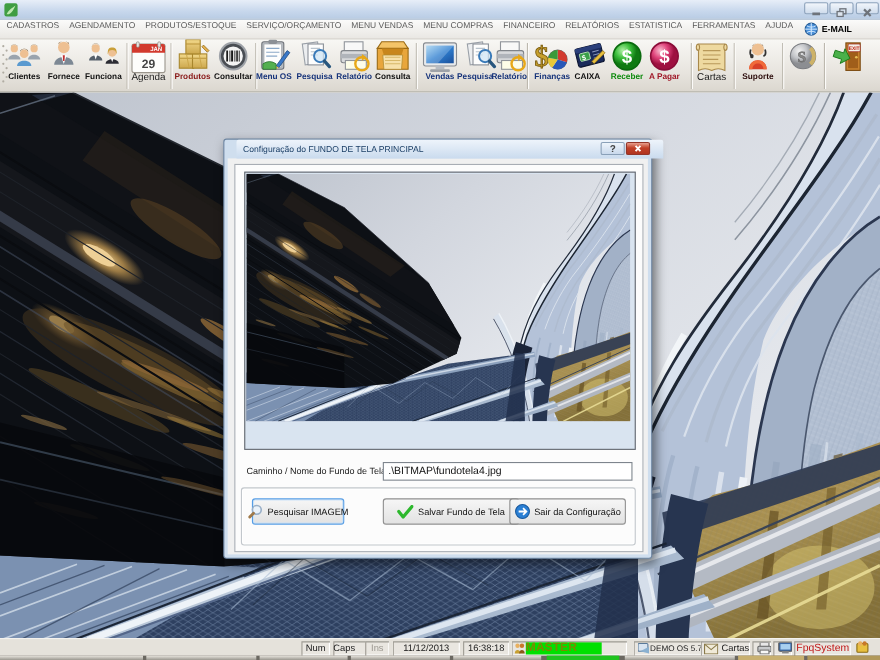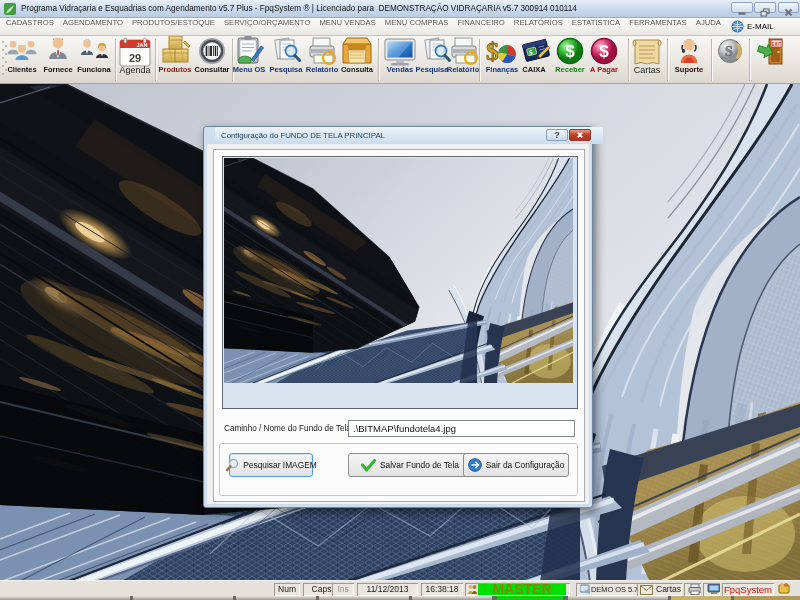--- a/index.html
+++ b/index.html
@@ -217,21 +217,20 @@
 </g>
 </defs>
 <use href="#ph"></use>
 </svg>
 
 <div id="titlebar" class="abs">
  <svg class="abs" style="left:3px;top:2px" width="14" height="14" viewBox="0 0 14 14">
   <rect x="1" y="1" width="12" height="12" rx="2" fill="#3f9d42"></rect>
   <path d="M3 11 C5 7 7 6 11 3 C9 8 7 10 5 11 Z" fill="#bfe8b0"></path>
  </svg>
- <div class="tt">Programa Vidraçaria e Esquadrias com Agendamento v5.7 Plus - FpqSystem ® | Licenciado para&nbsp; <b style="font-weight:normal">DEMONSTRAÇÃO VIDRAÇARIA v5.7 300914 010114</b></div>
  <div class="wbtn" style="left:731px;width:22px;height:11px"><svg width="20" height="9" viewBox="0 0 20 9">
         <path d="M6.5 5.5 H13.5" stroke="#6e737a" stroke-width="2.5"></path>
       </svg></div>
  <div class="wbtn" style="left:754px;width:22px;height:11px"><svg width="20" height="9" viewBox="0 0 20 9">
         <rect x="8.5" y="1" width="5.5" height="4.5" fill="none" stroke="#6e737a" stroke-width="1.2"></rect>
         <rect x="6" y="3.5" width="5.5" height="4.5" fill="#dce4ee" stroke="#6e737a" stroke-width="1.2"></rect>
       </svg></div>
  <div class="wbtn" style="left:778px;width:21px;height:11px"><svg width="19" height="9" viewBox="0 0 19 9">
         <path d="M6.5 1.5 L12.5 7.5 M12.5 1.5 L6.5 7.5" stroke="#6e737a" stroke-width="2"></path>
       </svg></div>
@@ -242,21 +241,21 @@
     <span>AGENDAMENTO</span>
     <span>PRODUTOS/ESTOQUE</span>
     <span>SERVIÇO/ORÇAMENTO</span>
     <span>MENU VENDAS</span>
     <span>MENU COMPRAS</span>
     <span>FINANCEIRO</span>
     <span>RELATÓRIOS</span>
     <span>ESTATISTICA</span>
     <span>FERRAMENTAS</span>
     <span>AJUDA</span>
- <span style="margin-left:10px;display:flex;align-items:center;color:#000;font-weight:normal;font-size:8px"><svg width="13" height="13" viewBox="0 0 13 13" style="margin-right:3px">
+ <span style="margin-left:10px;display:flex;align-items:center;color:#000;font-weight:bold;font-size:8px"><svg width="13" height="13" viewBox="0 0 13 13" style="margin-right:3px">
         <circle cx="6.5" cy="6.5" r="5.5" fill="#4a90d9" stroke="#2a6099"></circle>
         <path d="M1 6.5 H12 M6.5 1 V12 M2.5 3.5 C4.5 5 8.5 5 10.5 3.5 M2.5 9.5 C4.5 8 8.5 8 10.5 9.5" stroke="#d8ecff" stroke-width="0.9" fill="none"></path>
       </svg>E-MAIL</span>
 </div>
 
 <div id="toolbar" class="abs"></div>
 <svg class="abs" style="left:0;top:36px" width="800" height="48" viewBox="0 0 800 48" id="tbicons">
 <defs>
 <g id="prs">
         <path d="M-6.5 15.5 C-6.5 8.5 6.5 8.5 6.5 15.5 Z" fill="#9aa4ae"></path>
@@ -539,32 +538,32 @@
 
 <div class="abs" style="left:546px;top:129px;width:22px;height:12px;border:1px solid #8aa0b8;border-radius:2px;background:linear-gradient(#eef4fb,#c9d9ec);box-sizing:border-box;text-align:center;font-size:9px;line-height:10px;color:#444;font-weight:bold">?</div>
 <div class="abs" style="left:569px;top:129px;width:22px;height:12px;border:1px solid #93352a;border-radius:2px;background:linear-gradient(#e8a08e,#c14028 45%,#b03420);box-sizing:border-box">
  <svg width="20" height="10" viewBox="0 0 20 10" style="display:block">
       <path d="M7.8 2.6 L12.2 7.4 M12.2 2.6 L7.8 7.4" stroke="#fff" stroke-width="1.7"></path>
     </svg>
 </div>
 
 <div id="statusbar" class="abs">
 <div class="sp" style="left:274px;width:26px;text-align:center">Num</div>
-<div class="sp" style="left:303px;width:37px;text-align:center">Caps</div>
+<div class="sp" style="left:303px;width:37px;">Caps</div>
 <div class="sp" style="left:332px;width:22px;text-align:center;color:#9a978f">Ins</div>
 <div class="sp" style="left:357px;width:61px;text-align:center">11/12/2013</div>
 <div class="sp" style="left:421px;width:42px;text-align:center">16:38:18</div>
 <div class="sp" style="left:465px;width:105px">
  <svg width="11" height="11" style="position:absolute;left:2px;top:1px" viewBox="0 0 11 11">
         <circle cx="3.5" cy="3" r="2" fill="#e8b060"></circle>
         <circle cx="7.5" cy="3" r="2" fill="#c87828"></circle>
         <path d="M1 10 C1 6 6 6 6 10 Z" fill="#c8a030"></path>
         <path d="M5 10 C5 6 10 6 10 10 Z" fill="#8a5a18"></path>
       </svg>
- <div style="position:absolute;left:13px;top:1px;width:88px;height:11px;background:#00e000;font-size:14px;font-weight:bold;color:#7a8a00;text-align:center;line-height:11px">MASTER</div>
+ <div style="position:absolute;left:13px;top:1px;width:69px;height:11px;background:#00e000;font-size:11px;font-weight:bold;color:#7a8a00;text-align:left;line-height:11px">MASTER</div>
 </div>
 <div class="sp" style="left:576px;width:63px;padding-left:15px;font-size:7.4px">
  <svg width="12" height="11" style="position:absolute;left:4px;top:1px" viewBox="0 0 12 11">
         <rect x="0" y="1" width="9" height="7" rx="1" fill="#d8e4f0" stroke="#5a7a9a"></rect>
         <path d="M2 8 L10 10 L10 4 Z" fill="#8ab0d0"></path>
       </svg>
  DEMO OS 5.7</div>
 <div class="sp" style="left:637px;width:45px">
  <svg width="13" height="10" style="position:absolute;left:3px;top:2px" viewBox="0 0 13 10">
         <rect x="0.5" y="0.5" width="12" height="9" fill="#f0ead8" stroke="#8a7a4a"></rect>

